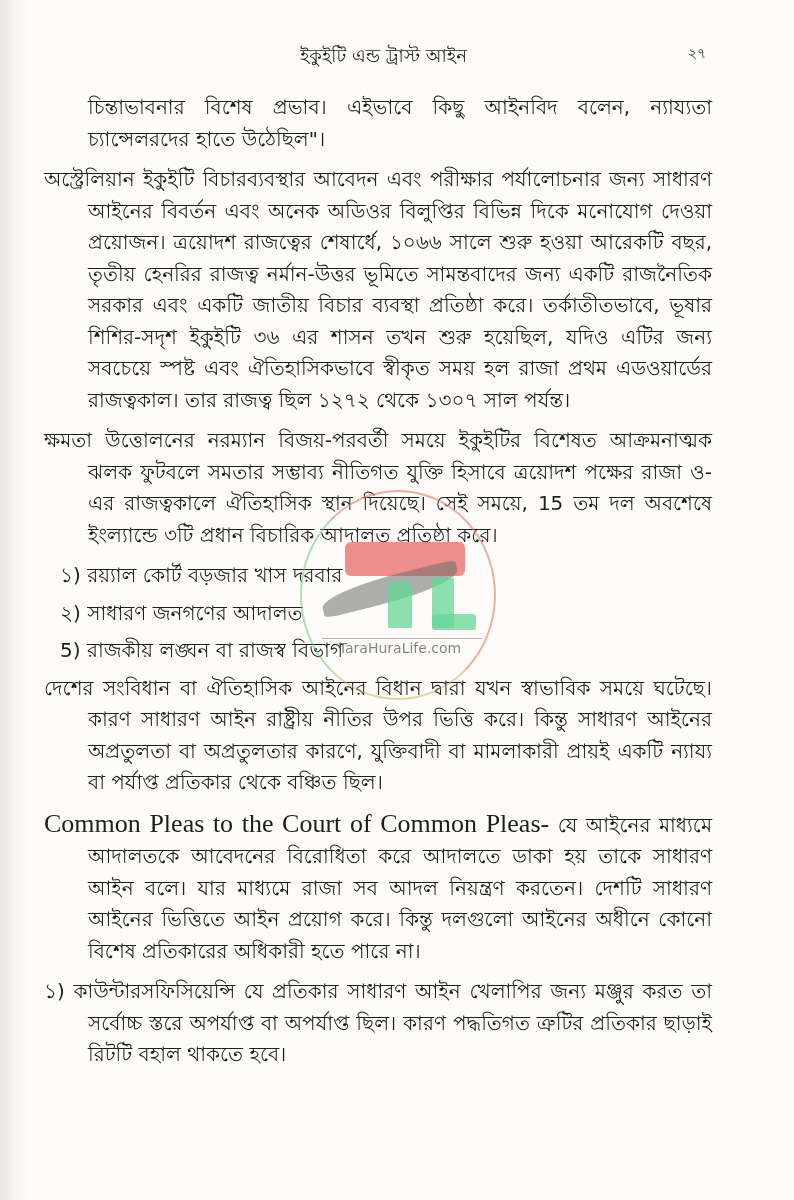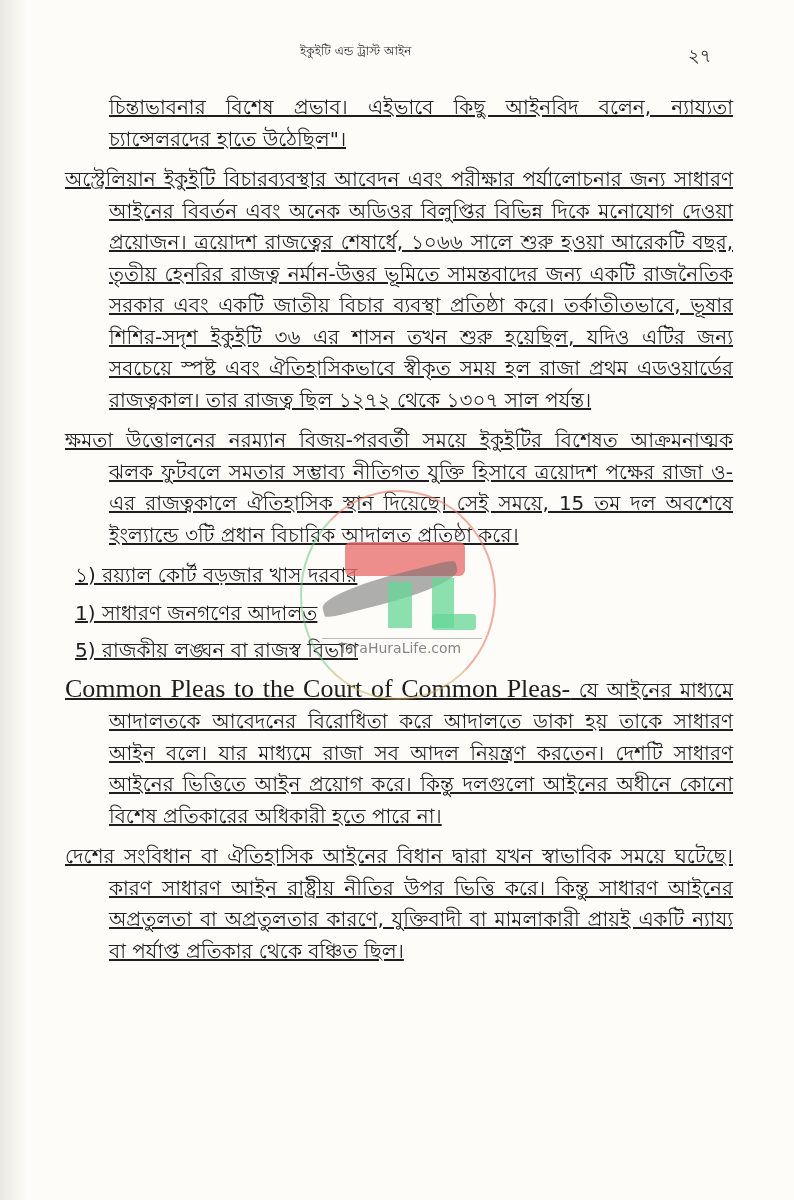--- a/index.html
+++ b/index.html
@@ -11,33 +11,33 @@
     color: #1e1e1e;
   }
   .page-shadow-left {
     position: absolute; left: 0; top: 0; width: 28px; height: 1200px;
     background: linear-gradient(to right, #e9e7e2, #f6f5f0 60%, rgba(253,252,248,0));
   }
   .running-head {
     position: absolute; top: 42px; left: 0; width: 794px; height: 30px;
   }
   .running-title {
-    position: absolute; left: 300px; top: 0; font-size: 12px; letter-spacing: 0;
+    position: absolute; left: 300px; top: 0; font-size: 18px; letter-spacing: 0;
   }
   .page-number {
-    position: absolute; left: 688px; top: 0; font-size: 18px;
+    position: absolute; left: 688px; top: 0; font-size: 14px;
   }
   .body-text {
-    position: absolute; left: 65px; top: 92px; width: 668px;
-    font-size: 20px; line-height: 31.5px; text-decoration: underline;
+    position: absolute; left: 44px; top: 92px; width: 668px;
+    font-size: 20px; line-height: 31.5px;
   }
   .para { margin: 0 0 9px 0; text-align: justify; text-align-last: left; }
   .para.hang { padding-left: 44px; text-indent: -44px; }
   .para.cont { padding-left: 44px; }
-  .list-item { margin: 0 0 6px 10px; }
+  .list-item { margin: 0 0 6px 16px; }
   .english { font-family: "Liberation Serif", serif; font-size: 26px; }
   .watermark {
     position: absolute; left: 300px; top: 490px; width: 196px; height: 210px;
     pointer-events: none;
   }
   .wm-circle {
     position: absolute; left: 0; top: 0; width: 192px; height: 206px; border-radius: 50%;
     border: 2px solid transparent;
     border-top-color: rgba(232,120,100,0.6);
     border-right-color: rgba(232,120,100,0.6);
@@ -84,29 +84,30 @@
   <span class="page-number">২৭</span>
 </div>
 
 <div class="body-text">
   <p class="para cont">চিন্তাভাবনার বিশেষ প্রভাব। এইভাবে কিছু আইনবিদ বলেন, ন্যায্যতা চ্যান্সেলরদের হাতে উঠেছিল"।</p>
   <p class="para hang">অস্ট্রেলিয়ান ইকুইটি বিচারব্যবস্থার আবেদন এবং পরীক্ষার পর্যালোচনার জন্য সাধারণ আইনের বিবর্তন এবং অনেক অডিওর বিলুপ্তির বিভিন্ন দিকে মনোযোগ দেওয়া প্রয়োজন। ত্রয়োদশ রাজত্বের শেষার্ধে, ১০৬৬ সালে শুরু হওয়া আরেকটি বছর, তৃতীয় হেনরির রাজত্ব নর্মান-উত্তর ভূমিতে সামন্তবাদের জন্য একটি রাজনৈতিক সরকার এবং একটি জাতীয় বিচার ব্যবস্থা প্রতিষ্ঠা করে। তর্কাতীতভাবে, ভূষার শিশির-সদৃশ ইকুইটি ৩৬ এর শাসন তখন শুরু হয়েছিল, যদিও এটির জন্য সবচেয়ে স্পষ্ট এবং ঐতিহাসিকভাবে স্বীকৃত সময় হল রাজা প্রথম এডওয়ার্ডের রাজত্বকাল। তার রাজত্ব ছিল ১২৭২ থেকে ১৩০৭ সাল পর্যন্ত।</p>
   <p class="para hang">ক্ষমতা উত্তোলনের নরম্যান বিজয়-পরবর্তী সময়ে ইকুইটির বিশেষত আক্রমনাত্মক ঝলক ফুটবলে সমতার সম্ভাব্য নীতিগত যুক্তি হিসাবে ত্রয়োদশ পক্ষের রাজা ও-এর রাজত্বকালে ঐতিহাসিক স্থান দিয়েছে। সেই সময়ে, 15 তম দল অবশেষে ইংল্যান্ডে ৩টি প্রধান বিচারিক আদালত প্রতিষ্ঠা করে।</p>
 
   <div>
     <p class="para list-item">১) রয়্যাল কোর্ট বড়জার খাস দরবার</p>
-    <p class="para list-item">1) সাধারণ জনগণের আদালত</p>
+    <p class="para list-item">২) সাধারণ জনগণের আদালত</p>
     <p class="para list-item">5) রাজকীয় লঙ্ঘন বা রাজস্ব বিভাগ</p>
   </div>
 
+  <p class="para hang">দেশের সংবিধান বা ঐতিহাসিক আইনের বিধান দ্বারা যখন স্বাভাবিক সময়ে ঘটেছে। কারণ সাধারণ আইন রাষ্ট্রীয় নীতির উপর ভিত্তি করে। কিন্তু সাধারণ আইনের অপ্রতুলতা বা অপ্রতুলতার কারণে, যুক্তিবাদী বা মামলাকারী প্রায়ই একটি ন্যায্য বা পর্যাপ্ত প্রতিকার থেকে বঞ্চিত ছিল।</p>
+
   <p class="para hang"><span class="english">Common Pleas to the Court of Common Pleas-</span><span> যে আইনের মাধ্যমে আদালতকে আবেদনের বিরোধিতা করে আদালতে ডাকা হয় তাকে সাধারণ আইন বলে। যার মাধ্যমে রাজা সব আদল নিয়ন্ত্রণ করতেন। দেশটি সাধারণ আইনের ভিত্তিতে আইন প্রয়োগ করে। কিন্তু দলগুলো আইনের অধীনে কোনো বিশেষ প্রতিকারের অধিকারী হতে পারে না।</span></p>
 
-  <p class="para hang">দেশের সংবিধান বা ঐতিহাসিক আইনের বিধান দ্বারা যখন স্বাভাবিক সময়ে ঘটেছে। কারণ সাধারণ আইন রাষ্ট্রীয় নীতির উপর ভিত্তি করে। কিন্তু সাধারণ আইনের অপ্রতুলতা বা অপ্রতুলতার কারণে, যুক্তিবাদী বা মামলাকারী প্রায়ই একটি ন্যায্য বা পর্যাপ্ত প্রতিকার থেকে বঞ্চিত ছিল।</p>
 
-
+  <p class="para hang">১) কাউন্টারসফিসিয়েন্সি যে প্রতিকার সাধারণ আইন খেলাপির জন্য মঞ্জুর করত তা সর্বোচ্চ স্তরে অপর্যাপ্ত বা অপর্যাপ্ত ছিল। কারণ পদ্ধতিগত ত্রুটির প্রতিকার ছাড়াই রিটটি বহাল থাকতে হবে।</p>
 </div>
 
 <div class="watermark">
   <div class="wm-circle"></div>
   <div class="wm-logo-red"></div>
   <div class="wm-swoosh"></div>
   <div class="wm-logo-green1"></div>
   <div class="wm-logo-green2"></div>
   <div class="wm-logo-green3"></div>
   <div class="wm-line"></div>

